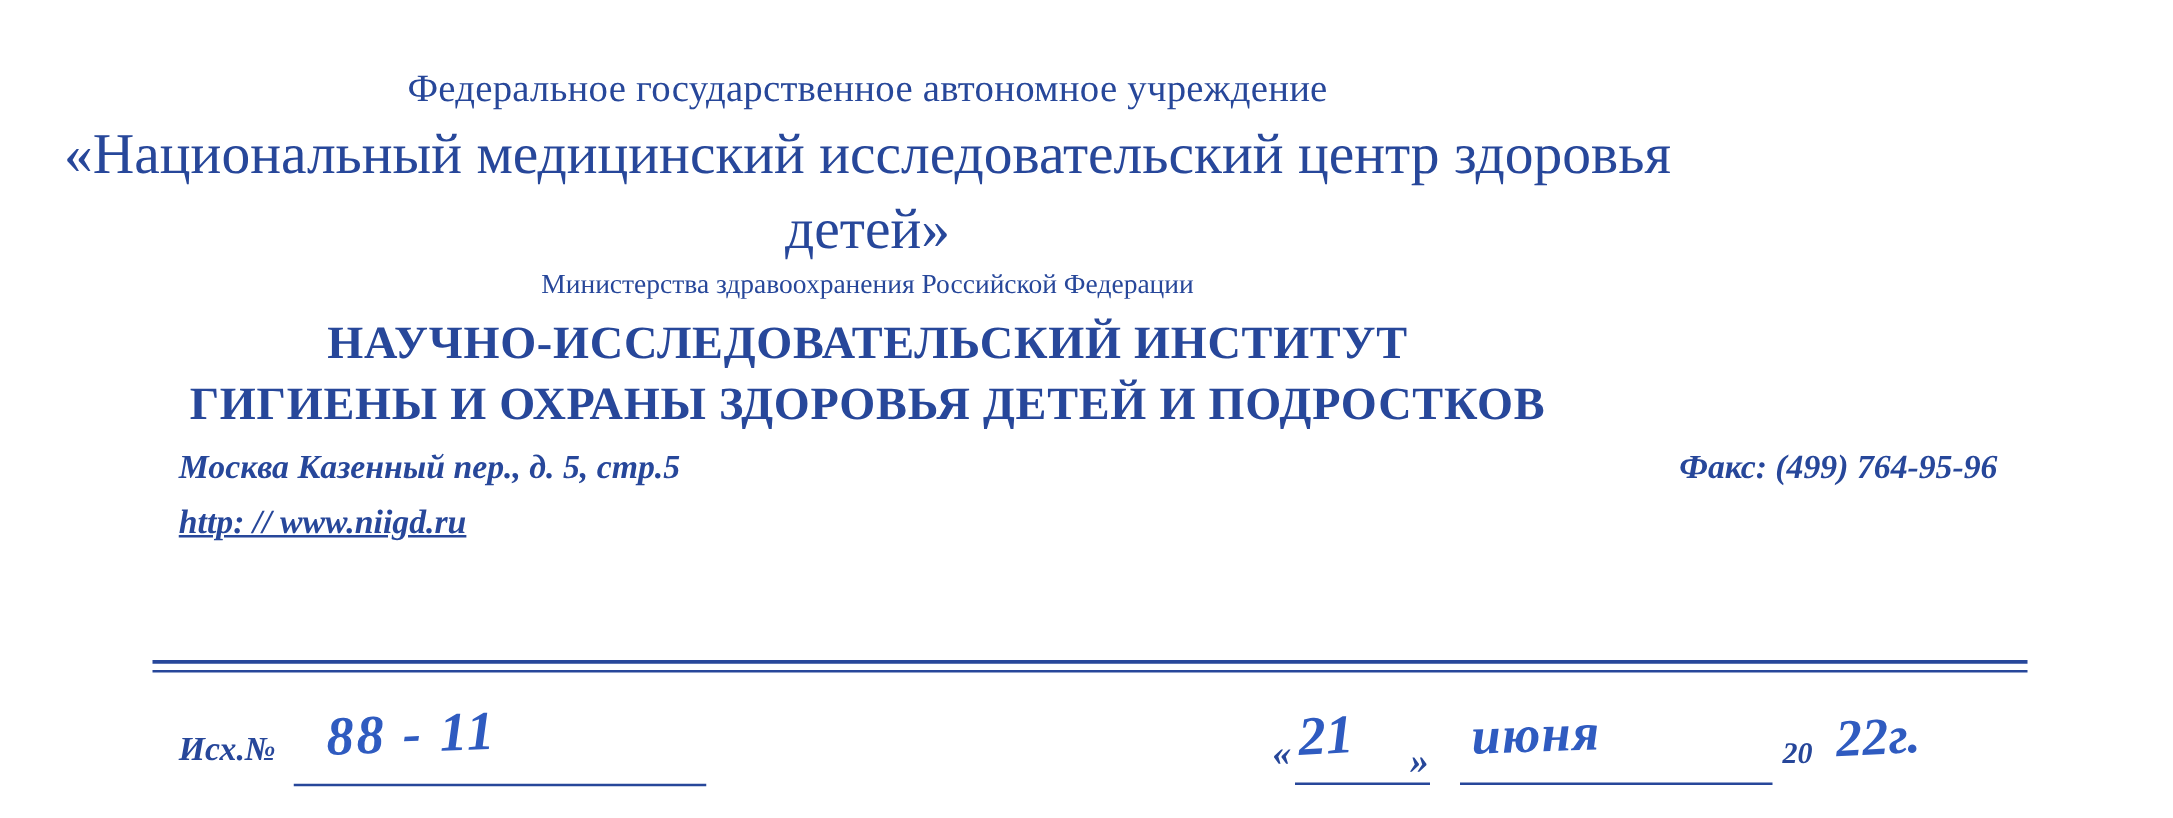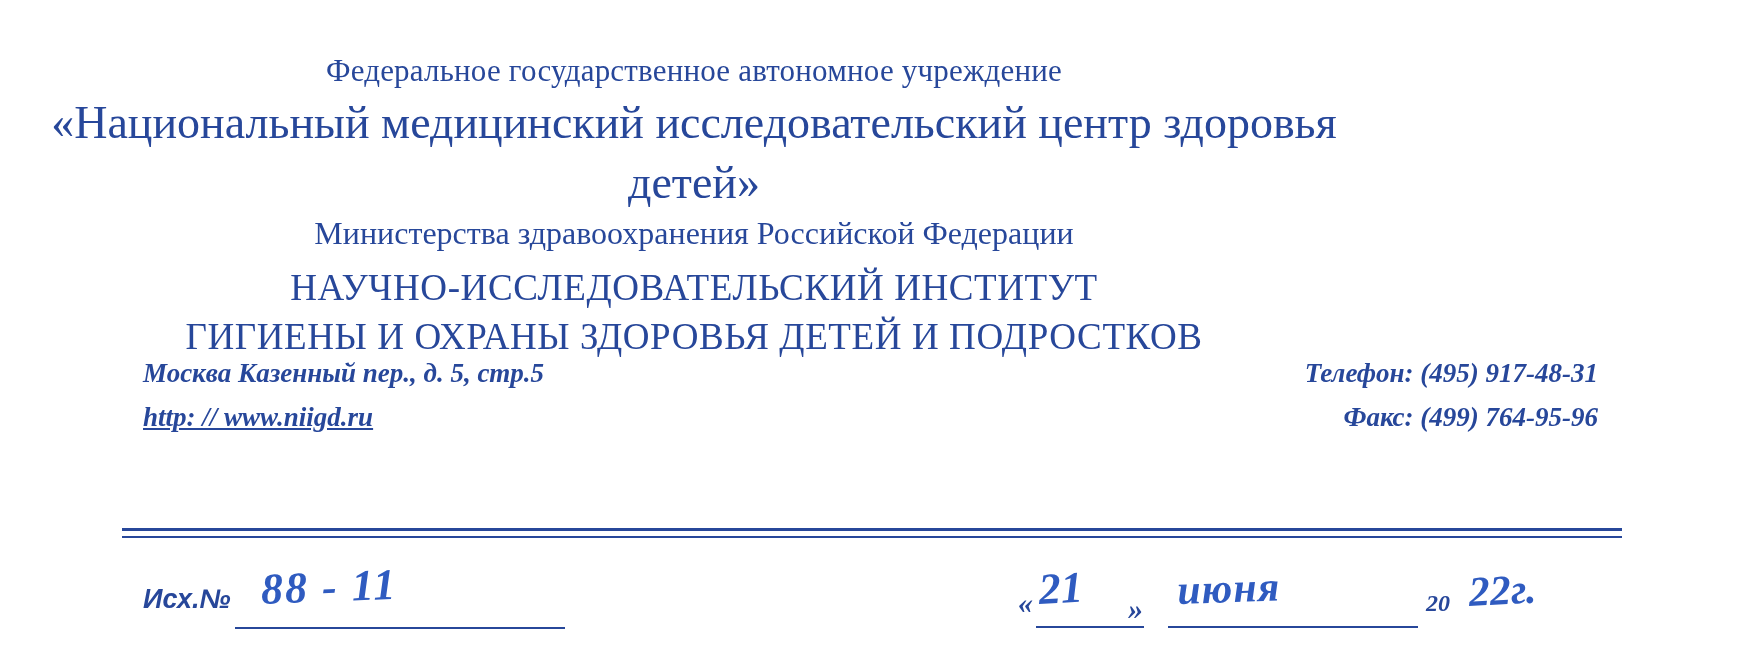--- a/index.html
+++ b/index.html
@@ -38,27 +38,27 @@
     line-height: 1.25;
     font-family: "Liberation Serif", serif;
   }
   .org-line-2 {
     font-size: 46px;
     line-height: 1.3;
     margin-top: 2px;
     font-family: "Liberation Serif", serif;
   }
   .org-line-3 {
-    font-size: 32px;
+    font-size: 22px;
     line-height: 1.3;
     margin-top: 1px;
     font-family: "Liberation Serif", serif;
   }
   .inst-line-1, .inst-line-2 {
-    font-weight: normal;
+    font-weight: bold;
     font-size: 37px;
     letter-spacing: 0.6px;
     line-height: 1.32;
     font-family: "Liberation Serif", serif;
   }
   .inst-line-1 { margin-top: 9px; }
 
   
   .contacts-row {
     position: absolute;
@@ -115,21 +115,21 @@
     height: 95px;
   }
   .ref-label {
     position: absolute;
     left: 143px;
     top: 28px;
     font-size: 27px;
     font-style: italic;
     font-weight: bold;
     color: #27479a;
-    font-family: Liberation Sans, sans-serif;
+    font-family: Liberation Serif, serif;
     text-align: right;
   }
   .ref-line {
     position: absolute;
     left: 235px;
     top: 71px;
     width: 330px;
     height: 2px;
     background: #27479a;
   }
@@ -245,21 +245,20 @@
     <div class="inst-line-2">ГИГИЕНЫ И ОХРАНЫ ЗДОРОВЬЯ ДЕТЕЙ И ПОДРОСТКОВ</div>
   </div>
 
   <div class="contacts-row">
     <div class="contacts-left">
       <div>Москва Казенный пер., д. 5, стр.5</div>
       <div class="url">http: // www.niigd.ru</div>
     </div>
 
     <div class="contacts-right">
-      <div>Телефон: (495) 917-48-31</div>
       <div>Факс: (499) 764-95-96</div>
     </div>
   </div>
 
   <div class="rule rule-1"></div>
   <div class="rule rule-2"></div>
 
   <div class="footer-row">
     <div class="ref-label">Исх.№</div>
     <div class="ref-value">88 - 11</div>

